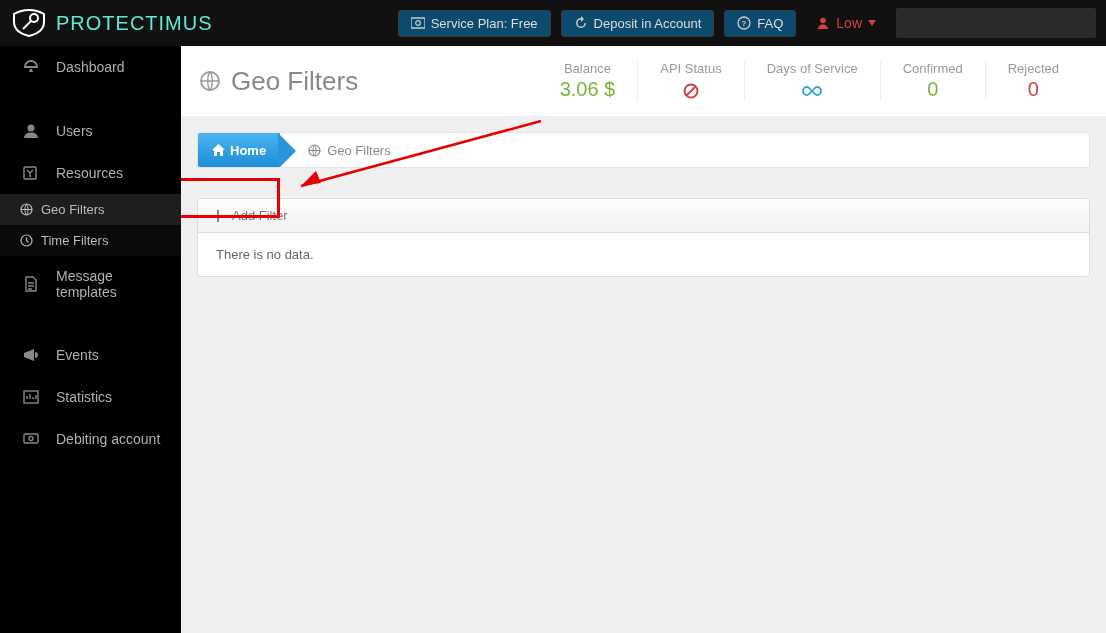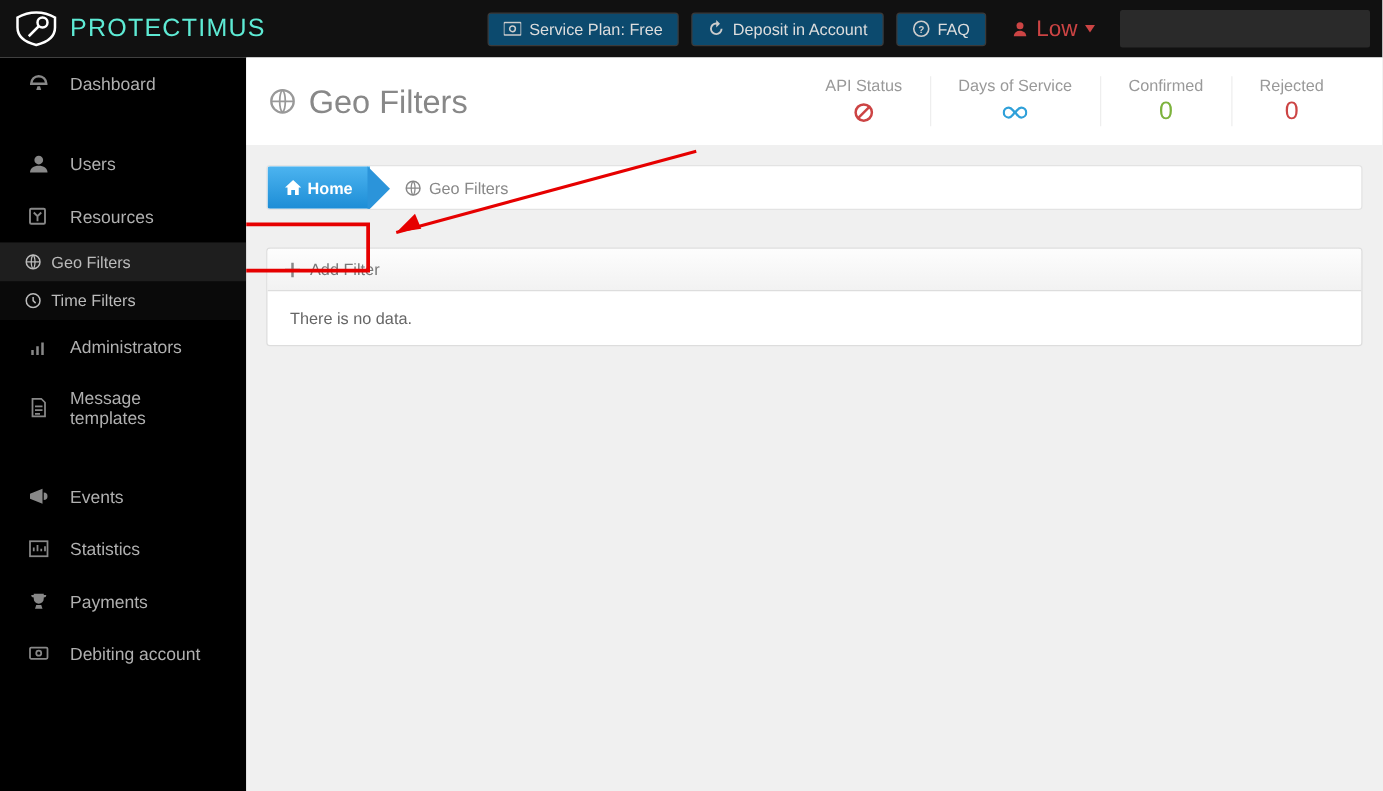--- a/index.html
+++ b/index.html
@@ -6,27 +6,27 @@
   body { font-family: "Helvetica Neue", Arial, sans-serif; font-size: 13px; color: #555; background: #f3f3f3; width: 1106px; height: 633px; overflow: hidden; }
 
   
   .topbar { height: 46px; background: #111; display: flex; align-items: center; padding: 0 10px; }
   .brand { display: flex; align-items: center; color: #5eead4; font-size: 20px; letter-spacing: 1px; }
   .brand svg { margin-right: 8px; }
   .brand-text { font-weight: 300; }
   .topbar-right { margin-left: auto; display: flex; align-items: center; gap: 10px; }
   .top-btn { border: 1px solid #3a3a3a; background: #0c4a6e; color: #ddd; padding: 5px 12px; border-radius: 3px; font-size: 13px; cursor: pointer; display: flex; align-items: center; gap: 6px; }
   .top-btn svg { flex-shrink: 0; }
-  .user-btn { color: #c44; margin-left: 10px; cursor: pointer; display: flex; align-items: center; gap: 6px; font-size: 18px; }
+  .user-btn { color: #c44; margin-left: 10px; cursor: pointer; display: flex; align-items: center; gap: 6px; font-size: 14px; }
   .user-btn svg:last-child { width: 8px; height: 8px; }
   .search-box { background: #2a2a2a; border: none; width: 200px; height: 30px; margin-left: 10px; border-radius: 2px; color: #ddd; padding: 0 8px; }
 
   
   .wrap { display: flex; height: calc(100% - 46px); }
-  .sidebar { width: 197px; background: #000; color: #aaa; flex-shrink: 0; overflow-y: auto; }
+  .sidebar { width: 181px; background: #000; color: #aaa; flex-shrink: 0; overflow-y: auto; }
   .content { flex: 1; background: #f0f0f0; overflow-y: auto; display: flex; flex-direction: column; }
 
   
   .side-item { display: flex; align-items: center; padding: 12px 20px; color: #b0b0b0; cursor: pointer; font-size: 14px; gap: 14px; }
   .side-item.current { color: #ddd; border-left: 4px solid #0d8bd9; padding-left: 16px; background: #111; }
   .side-item svg { flex-shrink: 0; }
   .side-item .caret-down { margin-left: 6px; }
   .side-group-gap { height: 22px; }
   .submenu { background: #0a0a0a; }
   .sub-item { display: flex; align-items: center; padding: 8px 20px; font-size: 13px; color: #bbb; cursor: pointer; gap: 8px; }
@@ -144,53 +144,39 @@
       </div>
       <div class="sub-item">
         <svg width="13" height="13" viewBox="0 0 13 13">
             <circle cx="6.5" cy="6.5" r="5.5" fill="none" stroke="#bbb" stroke-width="1.2"></circle>
             <path d="M6.5 3.5v3l2 2" fill="none" stroke="#bbb" stroke-width="1.2"></path>
           </svg>
         <span>Time Filters</span>
       </div>
     </div>
     <div class="side-item">
-      <svg class="side-icon" width="18" height="18" viewBox="0 0 18 18" fill="#888">
-          <rect x="3" y="12" width="2" height="4"></rect>
-          <rect x="7" y="9" width="2" height="7"></rect>
-          <rect x="11" y="6" width="2" height="10"></rect>
-        </svg>
-      <span>Administrators</span>
-    </div>
-    <div class="side-item">
       <svg class="side-icon" width="18" height="18" viewBox="0 0 18 18" fill="none" stroke="#888" stroke-width="1.4">
           <path d="M4 2h7l3 3v11H4z"></path>
           <path d="M6 8h6M6 11h6M6 14h4"></path>
         </svg>
       <span>Message templates</span>
     </div>
     <div class="side-group-gap"></div>
     <div class="side-item">
       <svg class="side-icon" width="18" height="18" viewBox="0 0 18 18" fill="#888">
           <path d="M2 7l10-4v12L2 11zM13 6a3 3 0 0 1 0 6z"></path>
         </svg>
       <span>Events</span>
     </div>
     <div class="side-item">
       <svg class="side-icon" width="18" height="18" viewBox="0 0 18 18" fill="none" stroke="#888" stroke-width="1.4">
           <rect x="2" y="3" width="14" height="12"></rect>
           <path d="M5 11V8m3 3V6m3 5V9m3 2V7"></path>
         </svg>
       <span>Statistics</span>
-    </div>
-    <div class="side-item">
-      <svg class="side-icon" width="18" height="18" viewBox="0 0 18 18" fill="#888">
-          <path d="M5 3h8v4a4 4 0 0 1-8 0zM3 4h2v2a2 2 0 0 1-2-2zm12 0h-2v2a2 2 0 0 0 2-2zM7 12h4l1 3H6z"></path>
-        </svg>
-      <span>Payments</span>
     </div>
     <div class="side-item">
       <svg class="side-icon" width="18" height="18" viewBox="0 0 18 18" fill="none" stroke="#888" stroke-width="1.4">
           <rect x="2" y="4" width="14" height="9" rx="1"></rect>
           <circle cx="9" cy="8.5" r="2"></circle>
         </svg>
       <span>Debiting account</span>
     </div>
   </div>
 
@@ -198,20 +184,24 @@
     <div class="page-head">
       <div class="page-title">
         <svg width="22" height="22" viewBox="0 0 22 22">
             <circle cx="11" cy="11" r="9" fill="none" stroke="#999" stroke-width="1.8"></circle>
             <path d="M2 11h18M11 2c3 3 3 15 0 18M11 2c-3 3-3 15 0 18" fill="none" stroke="#999" stroke-width="1.4"></path>
           </svg>
         <span>Geo Filters</span>
       </div>
       <div class="stats-row">
         <div class="stat">
+          <div class="stat-label">Balance</div>
+          <div class="stat-val green">3.06 $</div>
+        </div>
+        <div class="stat">
           <div class="stat-label">API Status</div>
           <div class="stat-val red">
             <svg width="16" height="16" viewBox="0 0 16 16">
                 <circle cx="8" cy="8" r="6.5" fill="none" stroke="#c44" stroke-width="2"></circle>
                 <line x1="3.5" y1="12.5" x2="12.5" y2="3.5" stroke="#c44" stroke-width="2"></line>
               </svg>
           </div>
         </div>
         <div class="stat">
           <div class="stat-label">Days of Service</div>

